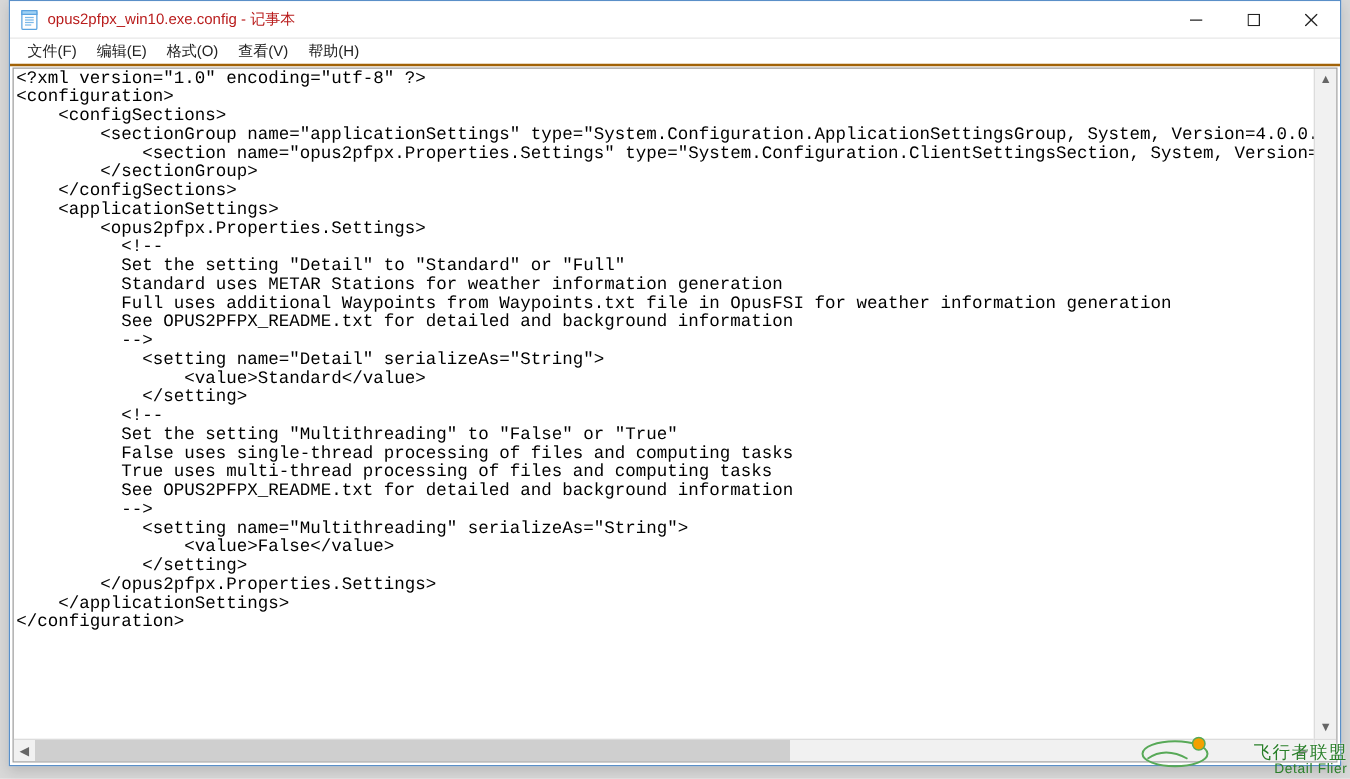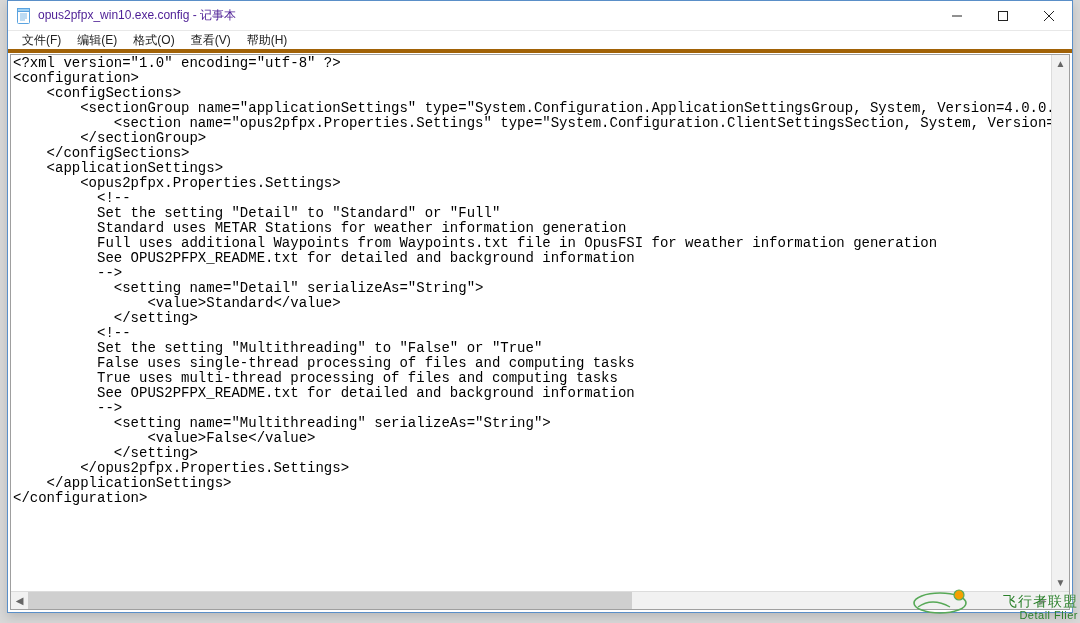--- a/index.html
+++ b/index.html
@@ -30,41 +30,41 @@
     }
     .titlebar-icon {
       width: 16px; height: 16px;
       margin: 0 6px 0 8px;
       display: inline-flex;
       align-items: center;
       justify-content: center;
     }
     .titlebar-title {
       font-size: 12px;
-      color: #4c1d95;
+      color: #b91c1c;
       flex: 0 0 auto;
     }
     .titlebar-spacer { flex: 1; }
     .titlebar-buttons { display: flex; height: 100%; }
     .tbtn {
       width: 46px;
       display: flex;
       align-items: center;
       justify-content: center;
       font-size: 12px;
       color: #333;
     }
     .menubar {
       height: 22px;
       display: flex;
       align-items: center;
       padding-left: 6px;
       font-size: 12px;
       color: #222;
-      border-bottom: 4px solid #a16207;
+      border-bottom: 2px solid #a16207;
     }
     .menuitem {
       padding: 2px 8px;
       white-space: nowrap;
     }
     .content-wrap {
       position: absolute;
       left: 2px;
       right: 2px;
       top: 53px;

